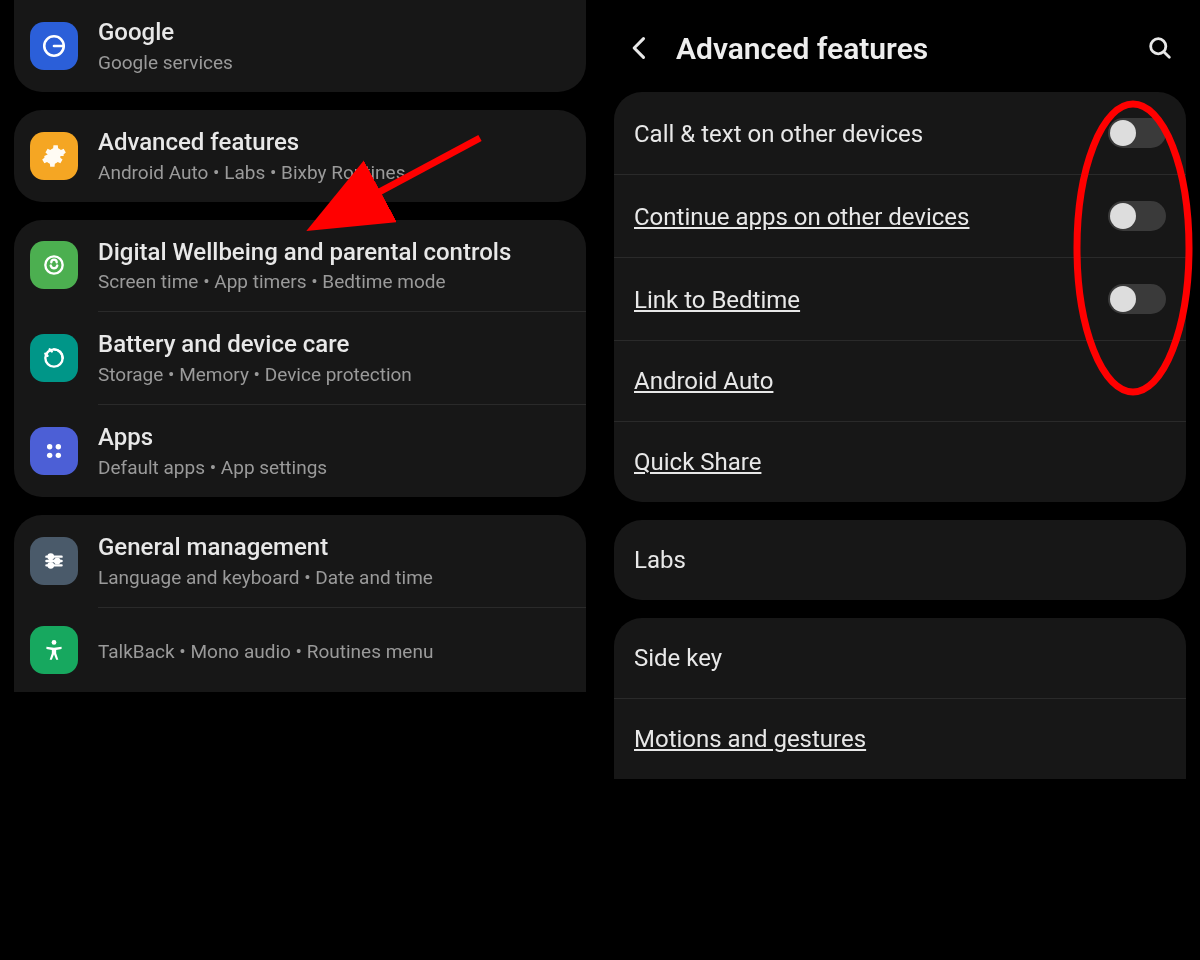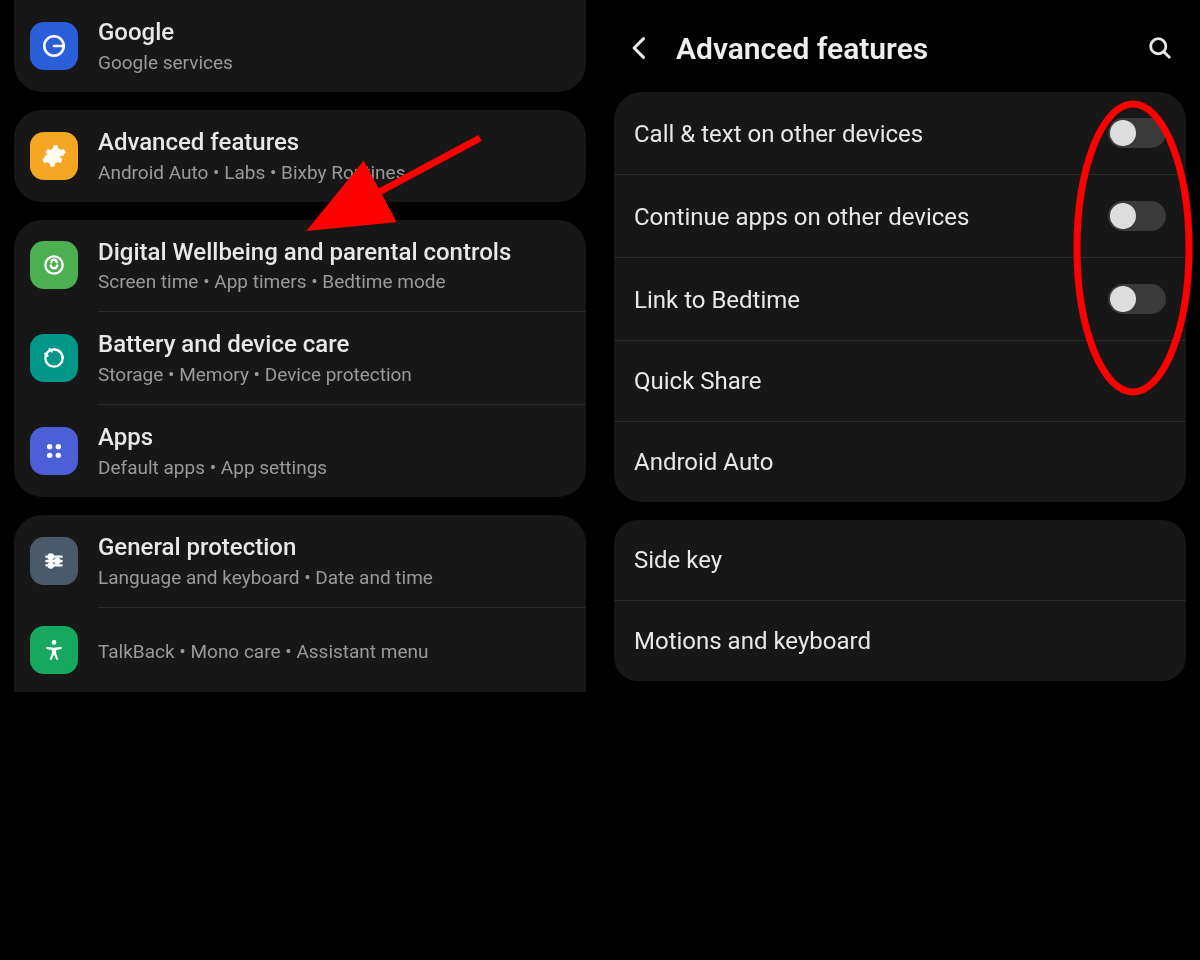--- a/index.html
+++ b/index.html
@@ -15,21 +15,21 @@
   .icon svg { width: 26px; height: 26px; }
 
   
   .header { display: flex; align-items: center; padding: 30px 22px 26px 22px; }
   .back { width: 36px; height: 36px; display:flex; align-items:center; justify-content:center; cursor:pointer; }
   .header .htitle { font-size: 30px; font-weight: 600; color: #eee; margin-left: 18px; flex:1; }
   .search { width: 36px; height:36px; display:flex; align-items:center; justify-content:center; cursor:pointer; }
 
   
   .rrow { display:flex; align-items:flex-end; padding: 26px 20px; }
-  .rrow + .rrow { border-top: 1px solid #2a2a2a; }
+  .rrow + .rrow { border-top: 1px solid #2a2a2a; text-decoration: underline; }
   .rtitle { font-size: 24px; font-weight: 400; color: #e8e8e8; flex:1; }
   .toggle { width: 58px; height: 30px; background:#3a3a3a; border-radius: 16px; position:relative; cursor:pointer; flex-shrink:0; }
   .toggle .knob { width:26px; height:26px; background:#ddd; border-radius:50%; position:absolute; top:2px; left:2px; }
 
   
   .arrow-annot { position:absolute; pointer-events:none; }
   .arrow-annot svg { overflow:visible; }
 
   
   .ellipse-annot { position:absolute; pointer-events:none; }
@@ -131,34 +131,34 @@
       <div class="row">
         <div class="icon bg-gray">
           <svg viewBox="0 0 24 24" fill="none" stroke="#fff" stroke-width="2.2" stroke-linecap="round">
               <path d="M5 8h14M5 12h14M5 16h14"></path>
               <circle cx="9" cy="8" r="2" fill="#fff"></circle>
               <circle cx="15" cy="12" r="2" fill="#fff"></circle>
               <circle cx="9" cy="16" r="2" fill="#fff"></circle>
             </svg>
         </div>
         <div class="row-inner">
-          <div class="title">General protection</div>
+          <div class="title">General management</div>
           <div class="sub">Language and keyboard  •  Date and time</div>
         </div>
       </div>
       <div class="inner-div"></div>
       <div class="row">
         <div class="icon bg-green2">
           <svg viewBox="0 0 24 24" fill="#fff">
               <circle cx="12" cy="5" r="2.2"></circle>
               <path d="M5 9l7 1 7-1v2l-5 1v3l2 6h-2l-2-5-2 5H8l2-6v-3L5 11z"></path>
             </svg>
         </div>
         <div class="row-inner">
-          <div class="sub">TalkBack  •  Mono care  •  Assistant menu</div>
+          <div class="sub">TalkBack  •  Mono audio  •  Routines menu</div>
         </div>
       </div>
     </div>
 
     <div class="arrow-annot" style="left:350px; top:130px;">
       <svg width="140" height="90">
         <defs>
           <marker id="ah" markerWidth="12" markerHeight="12" refX="2" refY="5" orient="auto">
             <path d="M0,0 L0,10 L12,5 z" fill="#ff0000"></path>
           </marker>
@@ -199,34 +199,39 @@
             <div class="knob"></div>
           </div>
       </div>
       <div class="rrow">
         <div class="rtitle">Link to Bedtime</div>
         <div class="toggle">
             <div class="knob"></div>
           </div>
       </div>
       <div class="rrow">
+        <div class="rtitle">Android Auto</div>
+      </div>
+      <div class="rrow">
         <div class="rtitle">Quick Share</div>
       </div>
-      <div class="rrow">
-        <div class="rtitle">Android Auto</div>
-      </div>
-    </div>
-
-
-    <div class="card" style="margin-bottom:0; border-bottom-left-radius:0; border-bottom-right-radius:0;border-radius:24px;">
+    </div>
+
+    <div class="card">
+      <div class="rrow">
+        <div class="rtitle">Labs</div>
+      </div>
+    </div>
+
+    <div class="card" style="margin-bottom:0; border-bottom-left-radius:0; border-bottom-right-radius:0;">
       <div class="rrow">
         <div class="rtitle">Side key</div>
       </div>
       <div class="rrow">
-        <div class="rtitle">Motions and keyboard</div>
+        <div class="rtitle">Motions and gestures</div>
       </div>
     </div>
 
     <div class="ellipse-annot" style="left:468px; top:98px;">
       <svg width="130" height="300">
         <ellipse cx="65" cy="150" rx="56" ry="144" fill="none" stroke="#ff0000" stroke-width="7"></ellipse>
       </svg>
     </div>
 
   </div>

